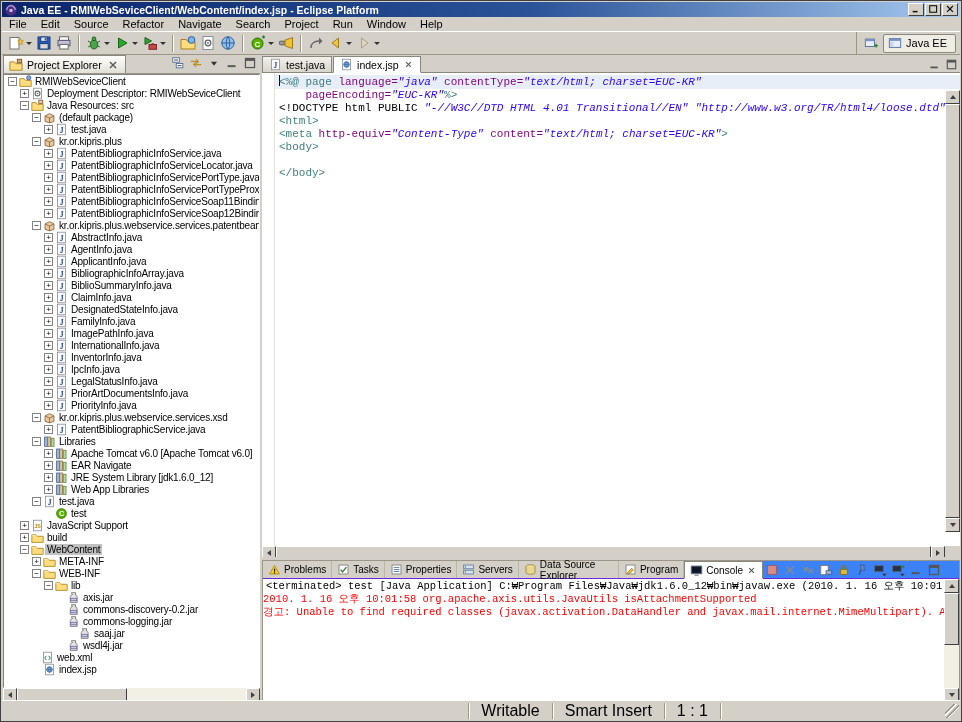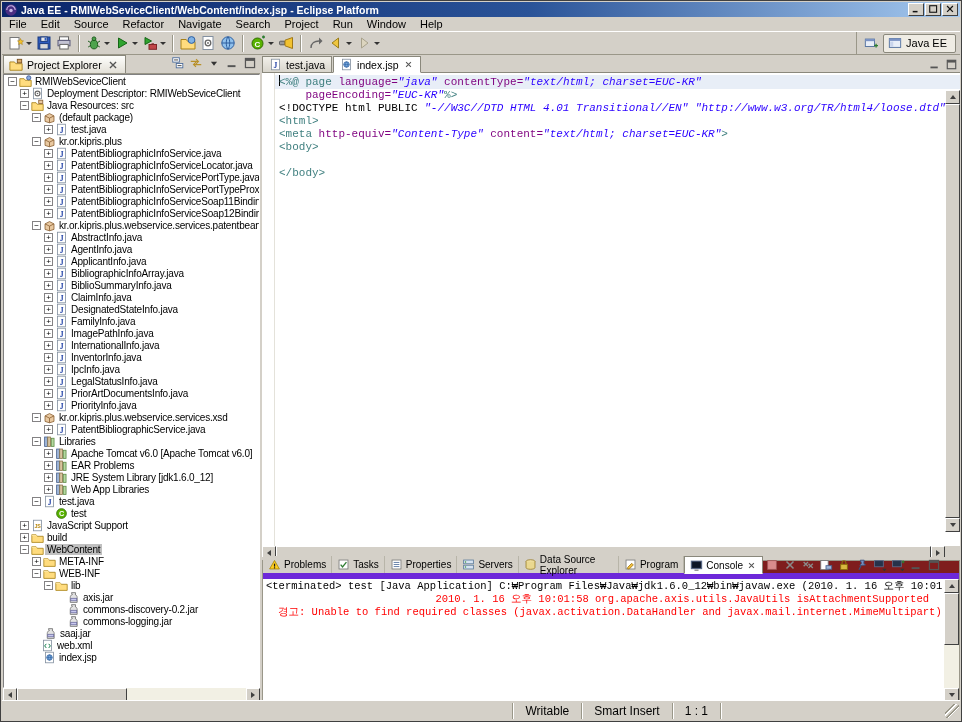--- a/index.html
+++ b/index.html
@@ -73,33 +73,33 @@
   .code-line{font-family:"Liberation Mono","DejaVu Sans Mono",monospace;font-size:11px;line-height:13px;white-space:pre;padding-left:4px;}
   .code-line.current{background:#E8EEF7;}
   .caret{display:inline-block;width:1px;height:11px;background:#000;vertical-align:-1px;margin-right:-1px;}
   .c-k{color:#3F7F7F;} .c-t{color:#3F7F7F;} .c-a{color:#7F007F;} .c-v{color:#2A00FF;font-style:italic;} .c-d{color:#000;} .c-x{color:#000;}
   .editor-hsb{position:absolute;left:0;right:15px;bottom:0;height:14px;background:#F2F0E4;display:flex;}
   .editor-vsb{top:17px;bottom:14px;}
   .sb-corner{position:absolute;right:0;bottom:0;width:15px;height:14px;background:#D4D0C8;}
 
   
   .bottom{position:absolute;left:261px;top:559px;right:1px;height:142px;background:#fff;border:1px solid #9A9789;border-bottom:none;}
-  .btabs{position:absolute;left:0;right:0;top:0;height:18px;display:flex;align-items:flex-end;background:#7f1d1d;border-bottom:6px solid #6d28d9;}
+  .btabs{position:absolute;left:0;right:0;top:0;height:18px;display:flex;align-items:flex-end;background:#3b82f6;border-bottom:1px solid #6d28d9;}
   .btab{display:flex;align-items:center;gap:3px;height:17px;padding:0 5px;font-size:10px;border-right:1px solid #B8B5A9;background:#D4D0C8;}
   .btab.active{background:#FFFFFF;border:1px solid #8A887C;border-bottom:1px solid #fff;margin-bottom:-1px;height:18px;}
   .btools{margin-left:auto;display:flex;align-items:center;gap:1px;padding-right:17px;}
   .console-body{position:absolute;left:0;right:15px;top:18px;bottom:0;background:#fff;overflow:hidden;}
   .console-header{font-family:"Liberation Mono","DejaVu Sans Mono",monospace;font-size:10.5px;line-height:14px;padding:0 3px;color:#000;white-space:pre;}
-  .console-line{font-family:"Liberation Mono","DejaVu Sans Mono",monospace;font-size:10.5px;line-height:13px;padding:0 15px;white-space:pre;text-align:right;}
+  .console-line{font-family:"Liberation Mono","DejaVu Sans Mono",monospace;font-size:10.5px;line-height:13px;padding:0 0;white-space:pre;}
   .console-line .err{color:#FF0000;}
   .console-line .sel{background:#316AC5;color:#fff;}
   .console-vsb{top:18px;bottom:0;}
 
   
-  .statusbar{position:absolute;left:1px;right:1px;bottom:1px;height:20px;border-top:1px solid #FFFFFF;display:flex;align-items:center;background:#D4D0C8;font-size:12px;}
+  .statusbar{position:absolute;left:1px;right:1px;bottom:1px;height:20px;border-top:1px solid #FFFFFF;display:flex;align-items:center;background:#D4D0C8;font-size:16px;}
   .scell{height:16px;display:flex;align-items:center;padding:0 12px;border-left:1px solid #9A9789;box-shadow:inset 1px 0 0 #FFFFFF;white-space:nowrap;}
   .sspacer{flex:1;}
   .send{width:225px;flex:none;height:16px;border-left:1px solid #9A9789;box-shadow:inset 1px 0 0 #FFFFFF;}
   .grip{width:14px;height:14px;margin-right:1px;background:
     linear-gradient(135deg,transparent 0 6px,#9A9789 6px 7.5px,#fff 7.5px 8.5px,transparent 8.5px 10px,#9A9789 10px 11.5px,#fff 11.5px 12.5px,transparent 12.5px);}
 </style>
 </head>
 <body>
 
 <div class="window">
@@ -685,21 +685,21 @@
         </div>
         <div class="tree-row" style="padding-left: 39px;">
           <span class="expander box">+</span>
           <span class="icon">
             <svg width="13" height="13" viewBox="0 0 16 16" xmlns="http://www.w3.org/2000/svg">
               <rect x="2" y="2.5" width="3.4" height="11.5" fill="#9FB6D9" stroke="#48608C"></rect>
               <rect x="5.8" y="2.5" width="3.4" height="11.5" fill="#D9C49F" stroke="#8C7448"></rect>
               <rect x="10.2" y="4" width="3.4" height="10" fill="#B4D99F" stroke="#5F8C48"></rect>
             </svg>
           </span>
-          <span class="tree-label">EAR Problems</span>
+          <span class="tree-label">EAR Navigate</span>
         </div>
         <div class="tree-row" style="padding-left: 39px;">
           <span class="expander box">+</span>
           <span class="icon">
             <svg width="13" height="13" viewBox="0 0 16 16" xmlns="http://www.w3.org/2000/svg">
               <rect x="2" y="2.5" width="3.4" height="11.5" fill="#9FB6D9" stroke="#48608C"></rect>
               <rect x="5.8" y="2.5" width="3.4" height="11.5" fill="#D9C49F" stroke="#8C7448"></rect>
               <rect x="10.2" y="4" width="3.4" height="10" fill="#B4D99F" stroke="#5F8C48"></rect>
             </svg>
           </span>
@@ -819,29 +819,39 @@
         <div class="tree-row" style="padding-left: 51px;">
           <span class="expander"></span>
           <span class="icon">
             <svg width="13" height="13" viewBox="0 0 16 16" xmlns="http://www.w3.org/2000/svg">
               <path d="M5.5 2h5v2.2h-.7c1.8.9 2.7 2 2.7 3.8V14H4V8c0-1.8.9-2.9 2.7-3.8h-.7z" fill="#E3E3E3" stroke="#6F6F6F"></path>
               <rect x="4.6" y="9" width="7.3" height="3" fill="#C9C9F0" stroke="#6F6FA0"></rect>
             </svg>
           </span>
           <span class="tree-label">commons-logging.jar</span>
         </div>
-        <div class="tree-row" style="padding-left: 28px;">
+        <div class="tree-row" style="padding-left: 62px;">
           <span class="expander"></span>
           <span class="icon">
             <svg width="13" height="13" viewBox="0 0 16 16" xmlns="http://www.w3.org/2000/svg">
               <path d="M5.5 2h5v2.2h-.7c1.8.9 2.7 2 2.7 3.8V14H4V8c0-1.8.9-2.9 2.7-3.8h-.7z" fill="#E3E3E3" stroke="#6F6F6F"></path>
               <rect x="4.6" y="9" width="7.3" height="3" fill="#C9C9F0" stroke="#6F6FA0"></rect>
             </svg>
           </span>
           <span class="tree-label">saaj.jar</span>
+        </div>
+        <div class="tree-row" style="padding-left: 51px;">
+          <span class="expander"></span>
+          <span class="icon">
+            <svg width="13" height="13" viewBox="0 0 16 16" xmlns="http://www.w3.org/2000/svg">
+              <path d="M5.5 2h5v2.2h-.7c1.8.9 2.7 2 2.7 3.8V14H4V8c0-1.8.9-2.9 2.7-3.8h-.7z" fill="#E3E3E3" stroke="#6F6F6F"></path>
+              <rect x="4.6" y="9" width="7.3" height="3" fill="#C9C9F0" stroke="#6F6FA0"></rect>
+            </svg>
+          </span>
+          <span class="tree-label">wsdl4j.jar</span>
         </div>
         <div class="tree-row" style="padding-left: 25px;">
           <span class="expander"></span>
           <span class="icon">
             <svg width="13" height="13" viewBox="0 0 16 16" xmlns="http://www.w3.org/2000/svg">
               <rect x="3" y="1.5" width="10" height="13" fill="#fff" stroke="#8390A0"></rect>
               <path d="M6.5 6 4.5 8.5 6.5 11M9.5 6l2 2.5-2 2.5" stroke="#0A7A46" fill="none" stroke-width="1.2"></path>
             </svg>
           </span>
           <span class="tree-label">web.xml</span>

